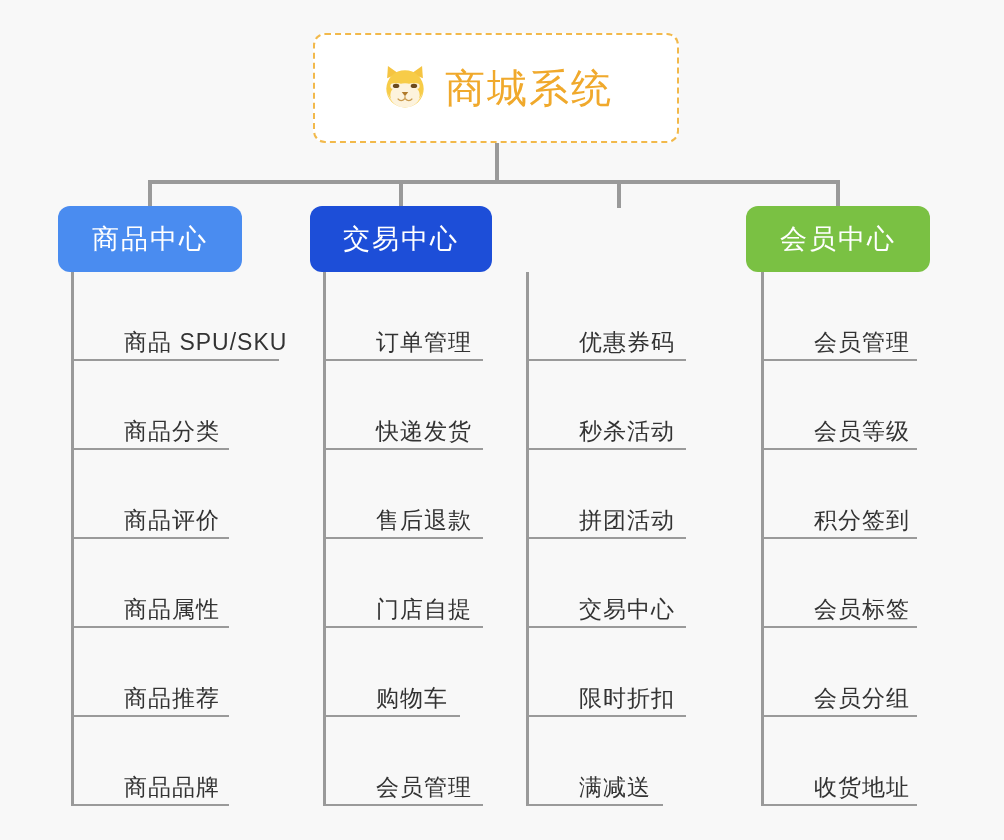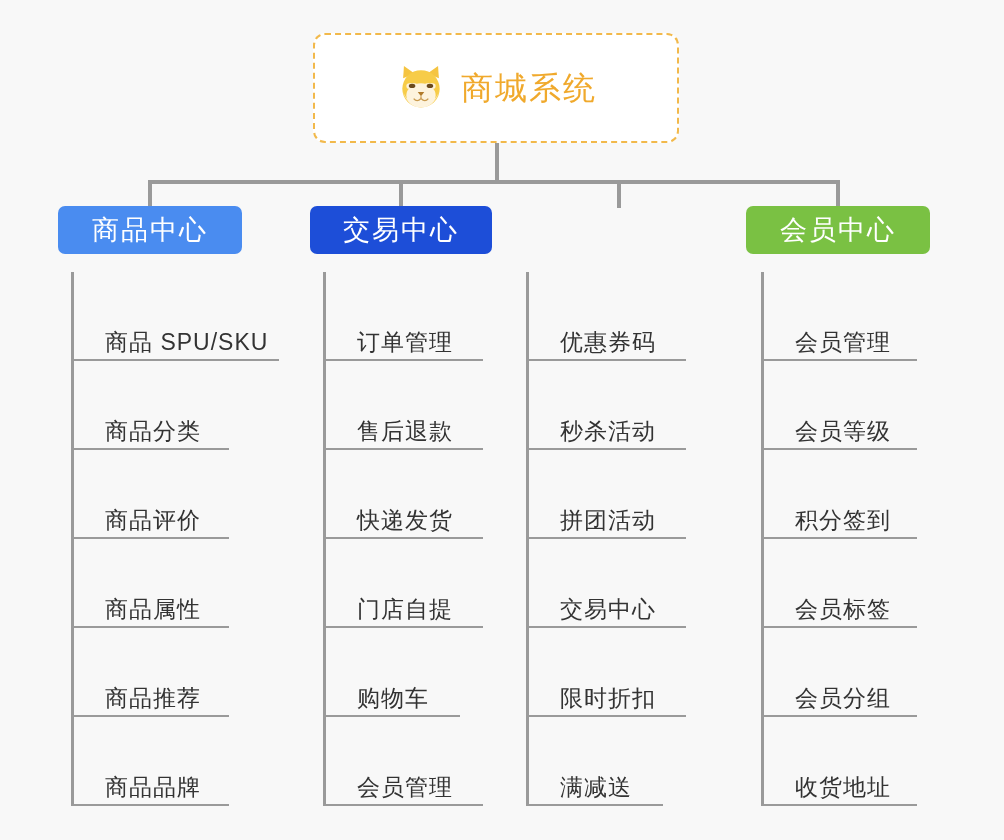--- a/index.html
+++ b/index.html
@@ -26,41 +26,41 @@
     height: 110px;
     background: #ffffff;
     border: 2px dashed #f2b94b;
     border-radius: 12px;
     display: flex;
     align-items: center;
     justify-content: center;
     gap: 14px;
   }
   .root-title {
-    font-size: 32px;
+    font-size: 40px;
     color: #f0a92c;
     letter-spacing: 2px;
     line-height: 1;
     white-space: nowrap;
   }
   .dog-icon { width: 52px; height: 52px; display: block; }
 
   
   .conn {
     position: absolute;
     background: #9a9a9a;
   }
   .conn-v { width: 4px; }
   .conn-h { height: 4px; }
 
   
   .cat-box {
     position: absolute;
-    height: 48px;
-    border-radius: 7px;
+    height: 66px;
+    border-radius: 12px;
     display: flex;
     align-items: center;
     justify-content: center;
     color: #ffffff;
     font-size: 27px;
     letter-spacing: 2px;
     top: 206px;
   }
 
   
@@ -73,21 +73,21 @@
     left: 0;
     top: 0;
     width: 3px;
     background: #9a9a9a;
   }
   .leaf-item {
     position: relative;
     height: 89px;
     display: flex;
     align-items: flex-end;
-    padding-left: 34px;
+    padding-left: 53px;
     padding-bottom: 6px;
   }
   .leaf-item .label {
     font-size: 23px;
     color: #333333;
     line-height: 1.1;
     white-space: nowrap;
     letter-spacing: 1px;
   }
   .leaf-item .underline {
@@ -176,25 +176,25 @@
     </div>
   </div>
 
   <div class="leaf-col" style="left:323px;">
     <div class="spine" style="height:534px;"></div>
     <div class="leaf-item">
       <span class="label">订单管理</span>
       <span class="underline" style="width:160px;"></span>
     </div>
     <div class="leaf-item">
+      <span class="label">快递发货</span>
+      <span class="underline" style="width:160px;"></span>
+    </div>
+    <div class="leaf-item">
       <span class="label">售后退款</span>
-      <span class="underline" style="width:160px;"></span>
-    </div>
-    <div class="leaf-item">
-      <span class="label">快递发货</span>
       <span class="underline" style="width:160px;"></span>
     </div>
     <div class="leaf-item">
       <span class="label">门店自提</span>
       <span class="underline" style="width:160px;"></span>
     </div>
     <div class="leaf-item">
       <span class="label">购物车</span>
       <span class="underline" style="width:137px;"></span>
     </div>

